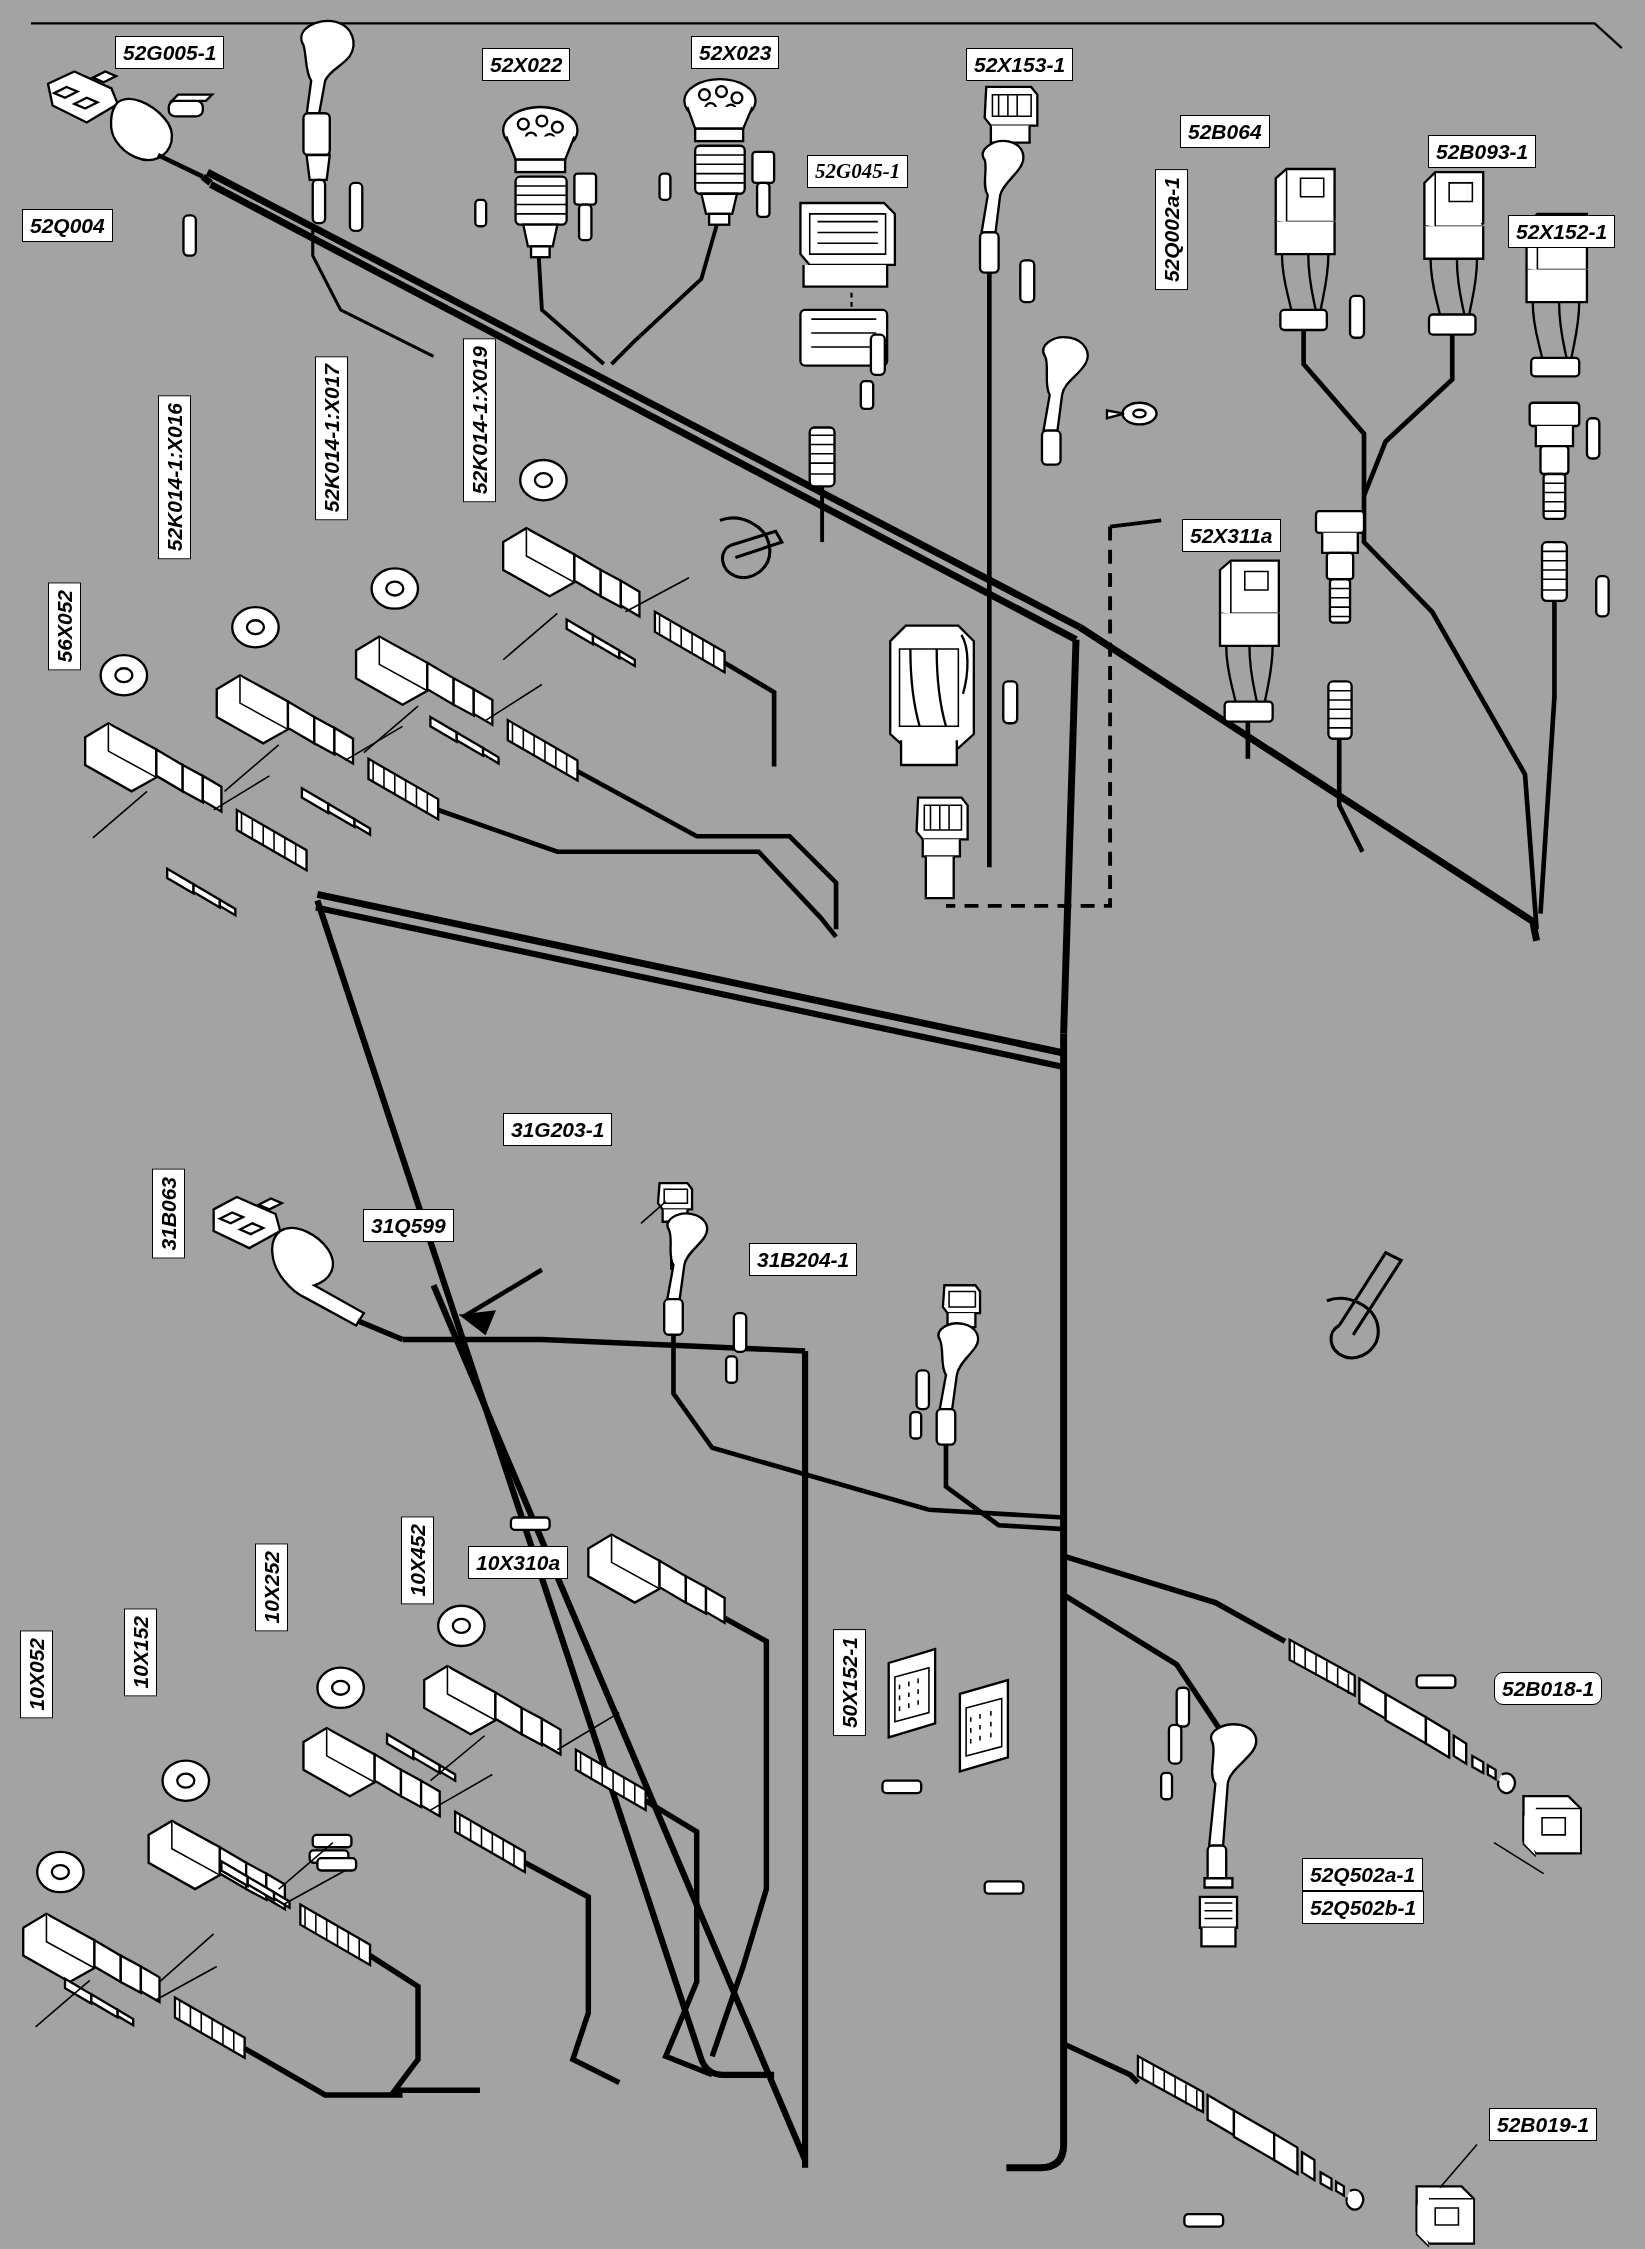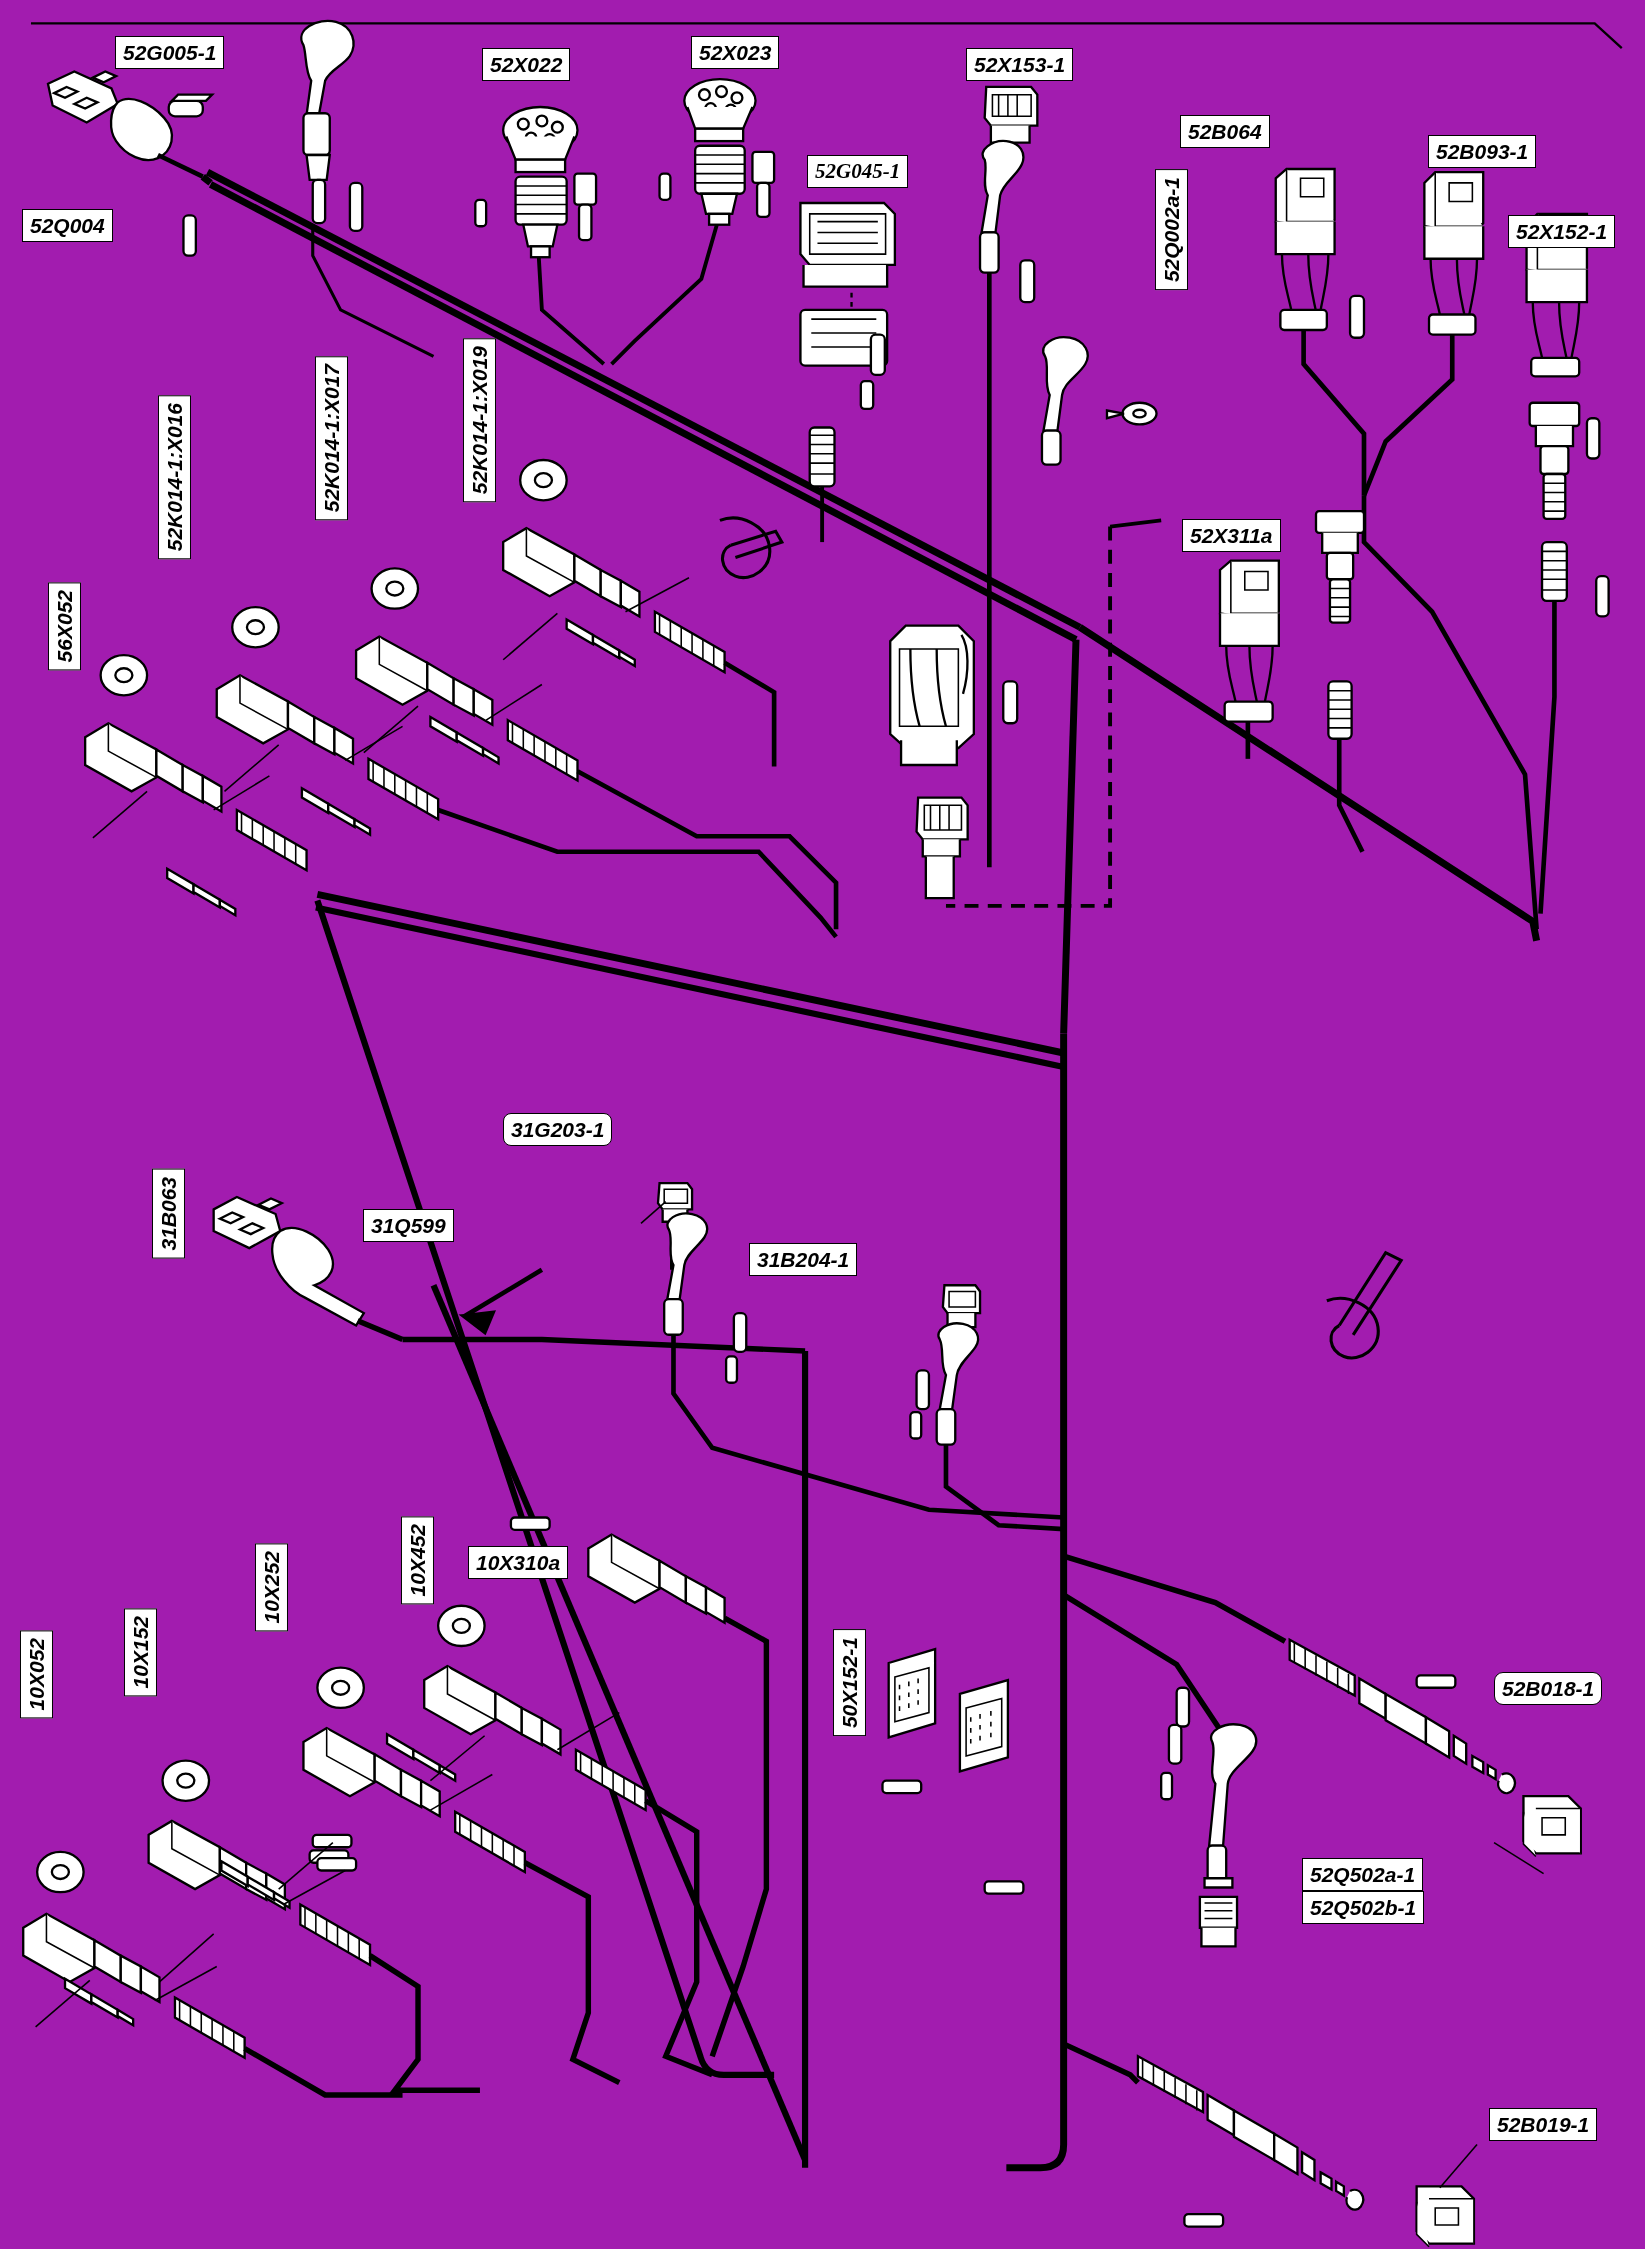--- a/index.html
+++ b/index.html
@@ -8,21 +8,21 @@
     background: #ffffff;
   }
   body {
     font-family: "Liberation Sans", sans-serif;
   }
   #page {
     position: relative;
     width: 1645px;
     height: 2250px;
     overflow: hidden;
-    background: #a21caf;
+    background: #a3a3a3;
   }
   #diagram-svg {
     position: absolute;
     left: 0;
     top: 0;
     width: 1645px;
     height: 2250px;
   }
   .label {
     position: absolute;
@@ -620,21 +620,21 @@
   <div class="label" style="left:1428px; top:135px;">52B093-1</div>
   <div class="label" style="left:1508px; top:215px;">52X152-1</div>
   <div class="label" style="left:22px; top:209px;">52Q004</div>
   <div class="label" style="left:807px; top:155px;font-family:Liberation Serif, serif;">52G045-1</div>
   <div class="label vert" style="left:1155px; top:169px;">52Q002a-1</div>
   <div class="label" style="left:1182px; top:503px;margin-top:16px;">52X311a</div>
   <div class="label vert" style="left:158px; top:395px;">52K014-1:X016</div>
   <div class="label vert" style="left:315px; top:356px;">52K014-1:X017</div>
   <div class="label vert" style="left:463px; top:338px;">52K014-1:X019</div>
   <div class="label vert" style="left:48px; top:582px;">56X052</div>
-  <div class="label" style="left:503px; top:1113px;border-radius:8px;">31G203-1</div>
+  <div class="label" style="left:503px; top:1113px;">31G203-1</div>
   <div class="label vert" style="left:152px; top:1169px;">31B063</div>
   <div class="label" style="left:363px; top:1209px;">31Q599</div>
   <div class="label" style="left:749px; top:1243px;">31B204-1</div>
   <div class="label" style="left:468px; top:1546px;">10X310a</div>
   <div class="label vert" style="left:401px; top:1516px;">10X452</div>
   <div class="label vert" style="left:255px; top:1543px;">10X252</div>
   <div class="label vert" style="left:124px; top:1608px;">10X152</div>
   <div class="label vert" style="left:20px; top:1630px;">10X052</div>
   <div class="label vert" style="left:833px; top:1629px;">50X152-1</div>
   <div class="label" style="left:1494px; top:1672px;border-radius:9px;">52B018-1</div>

